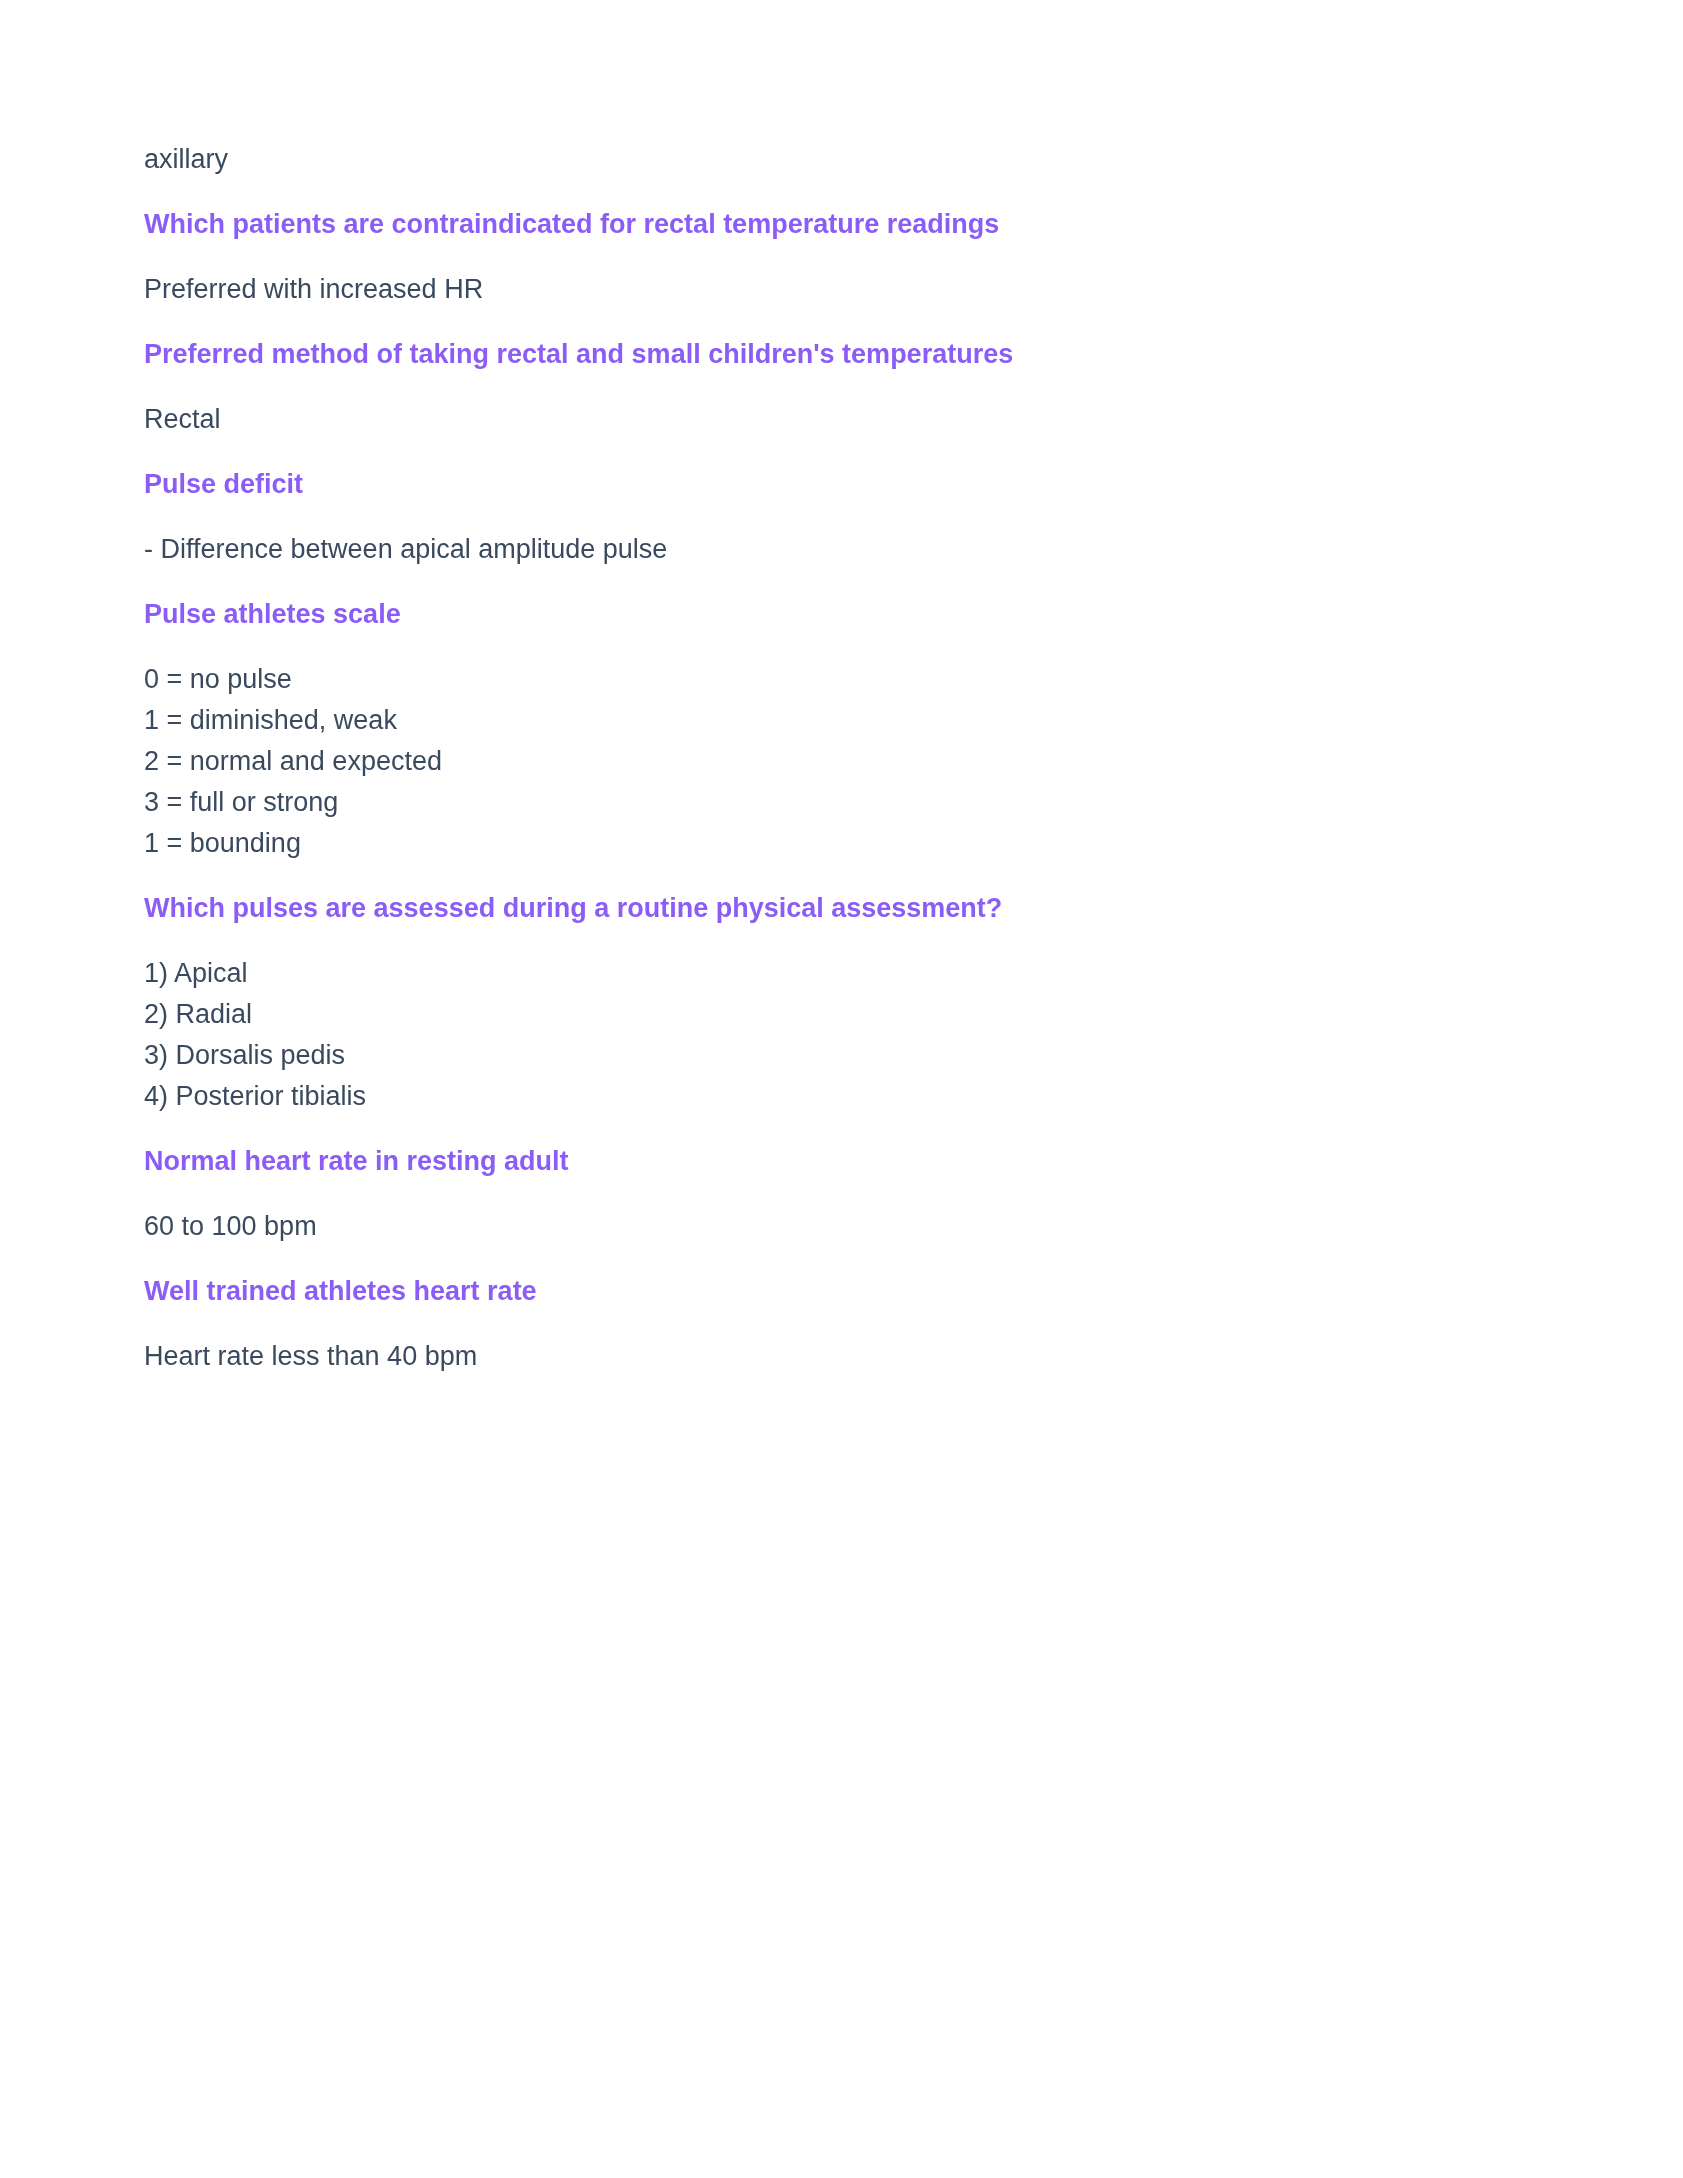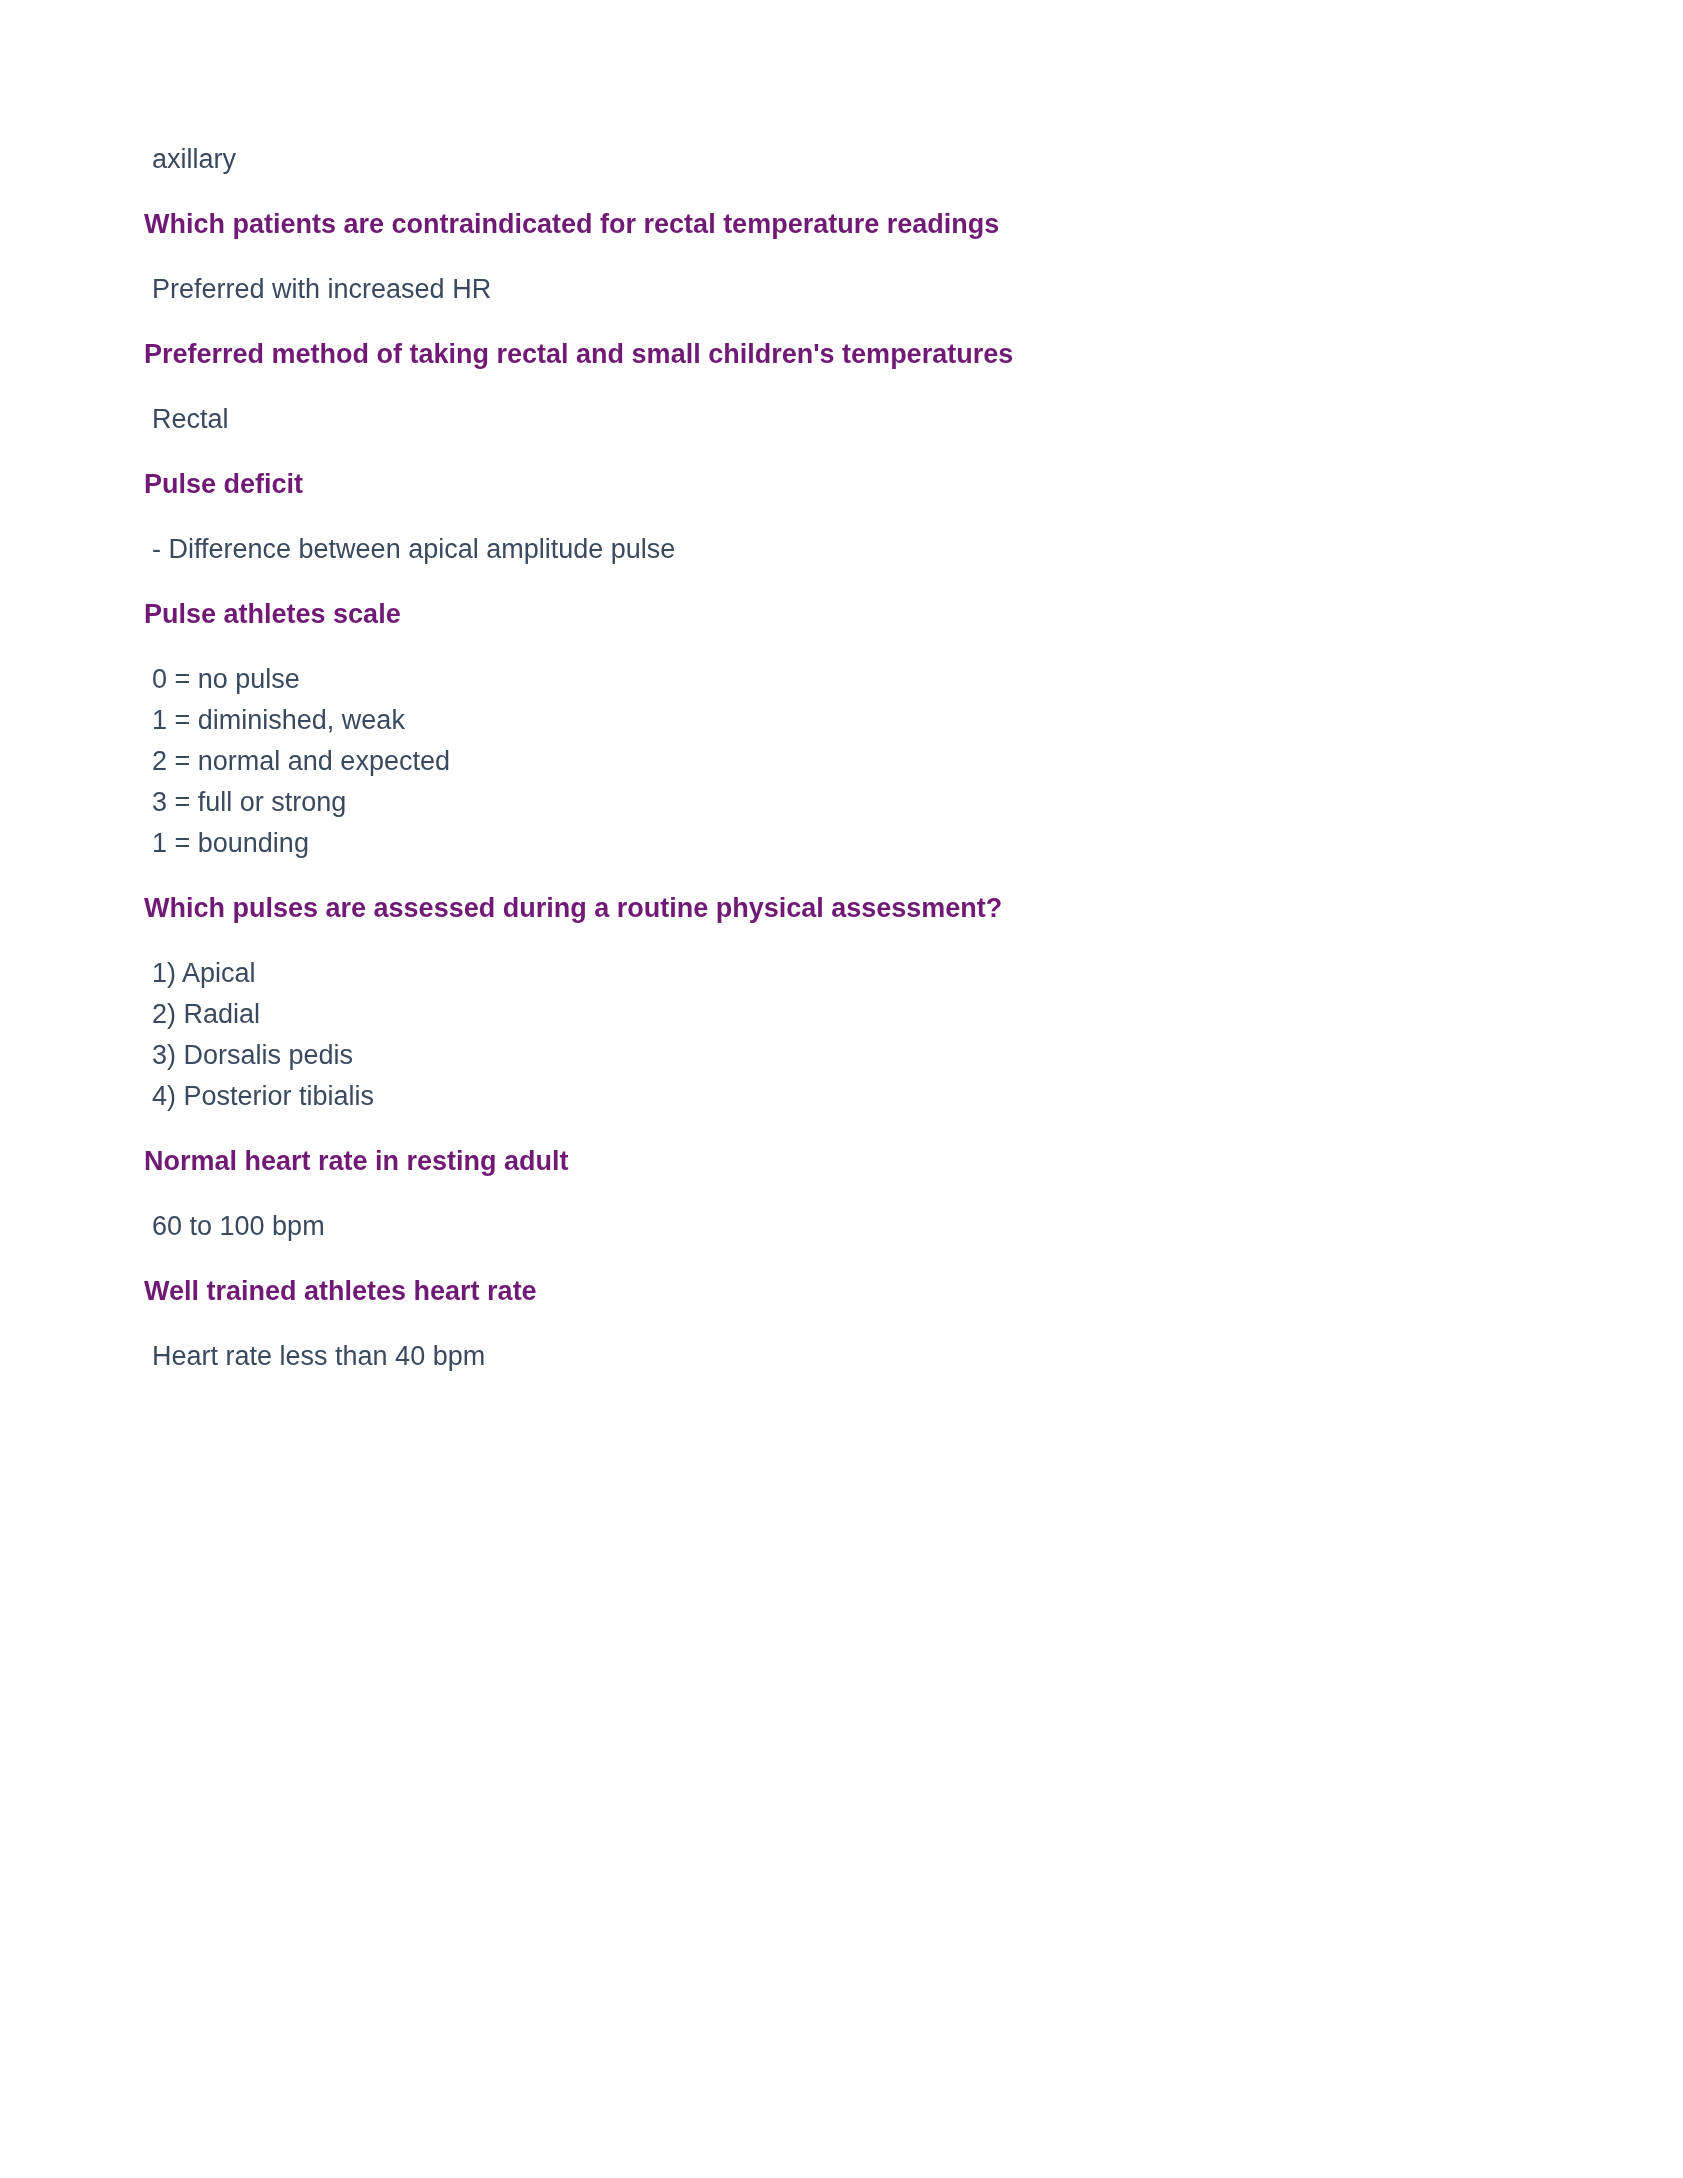--- a/index.html
+++ b/index.html
@@ -18,24 +18,23 @@
     overflow: hidden;
   }
   .doc-body p {
     margin: 0 0 24px 0;
     font-size: 27px;
     line-height: 41px;
   }
   .doc-body p.answer {
     color: #3a4a5e;
     font-weight: 400;
-    margin-left: 8px;
   }
   .doc-body p.question {
-    color: #701a75;
+    color: #8b5cf6;
     font-weight: 700;
   }
   .doc-body .line {
     display: block;
   }
 </style>
 </head>
 <body>
 
 <div class="page">

